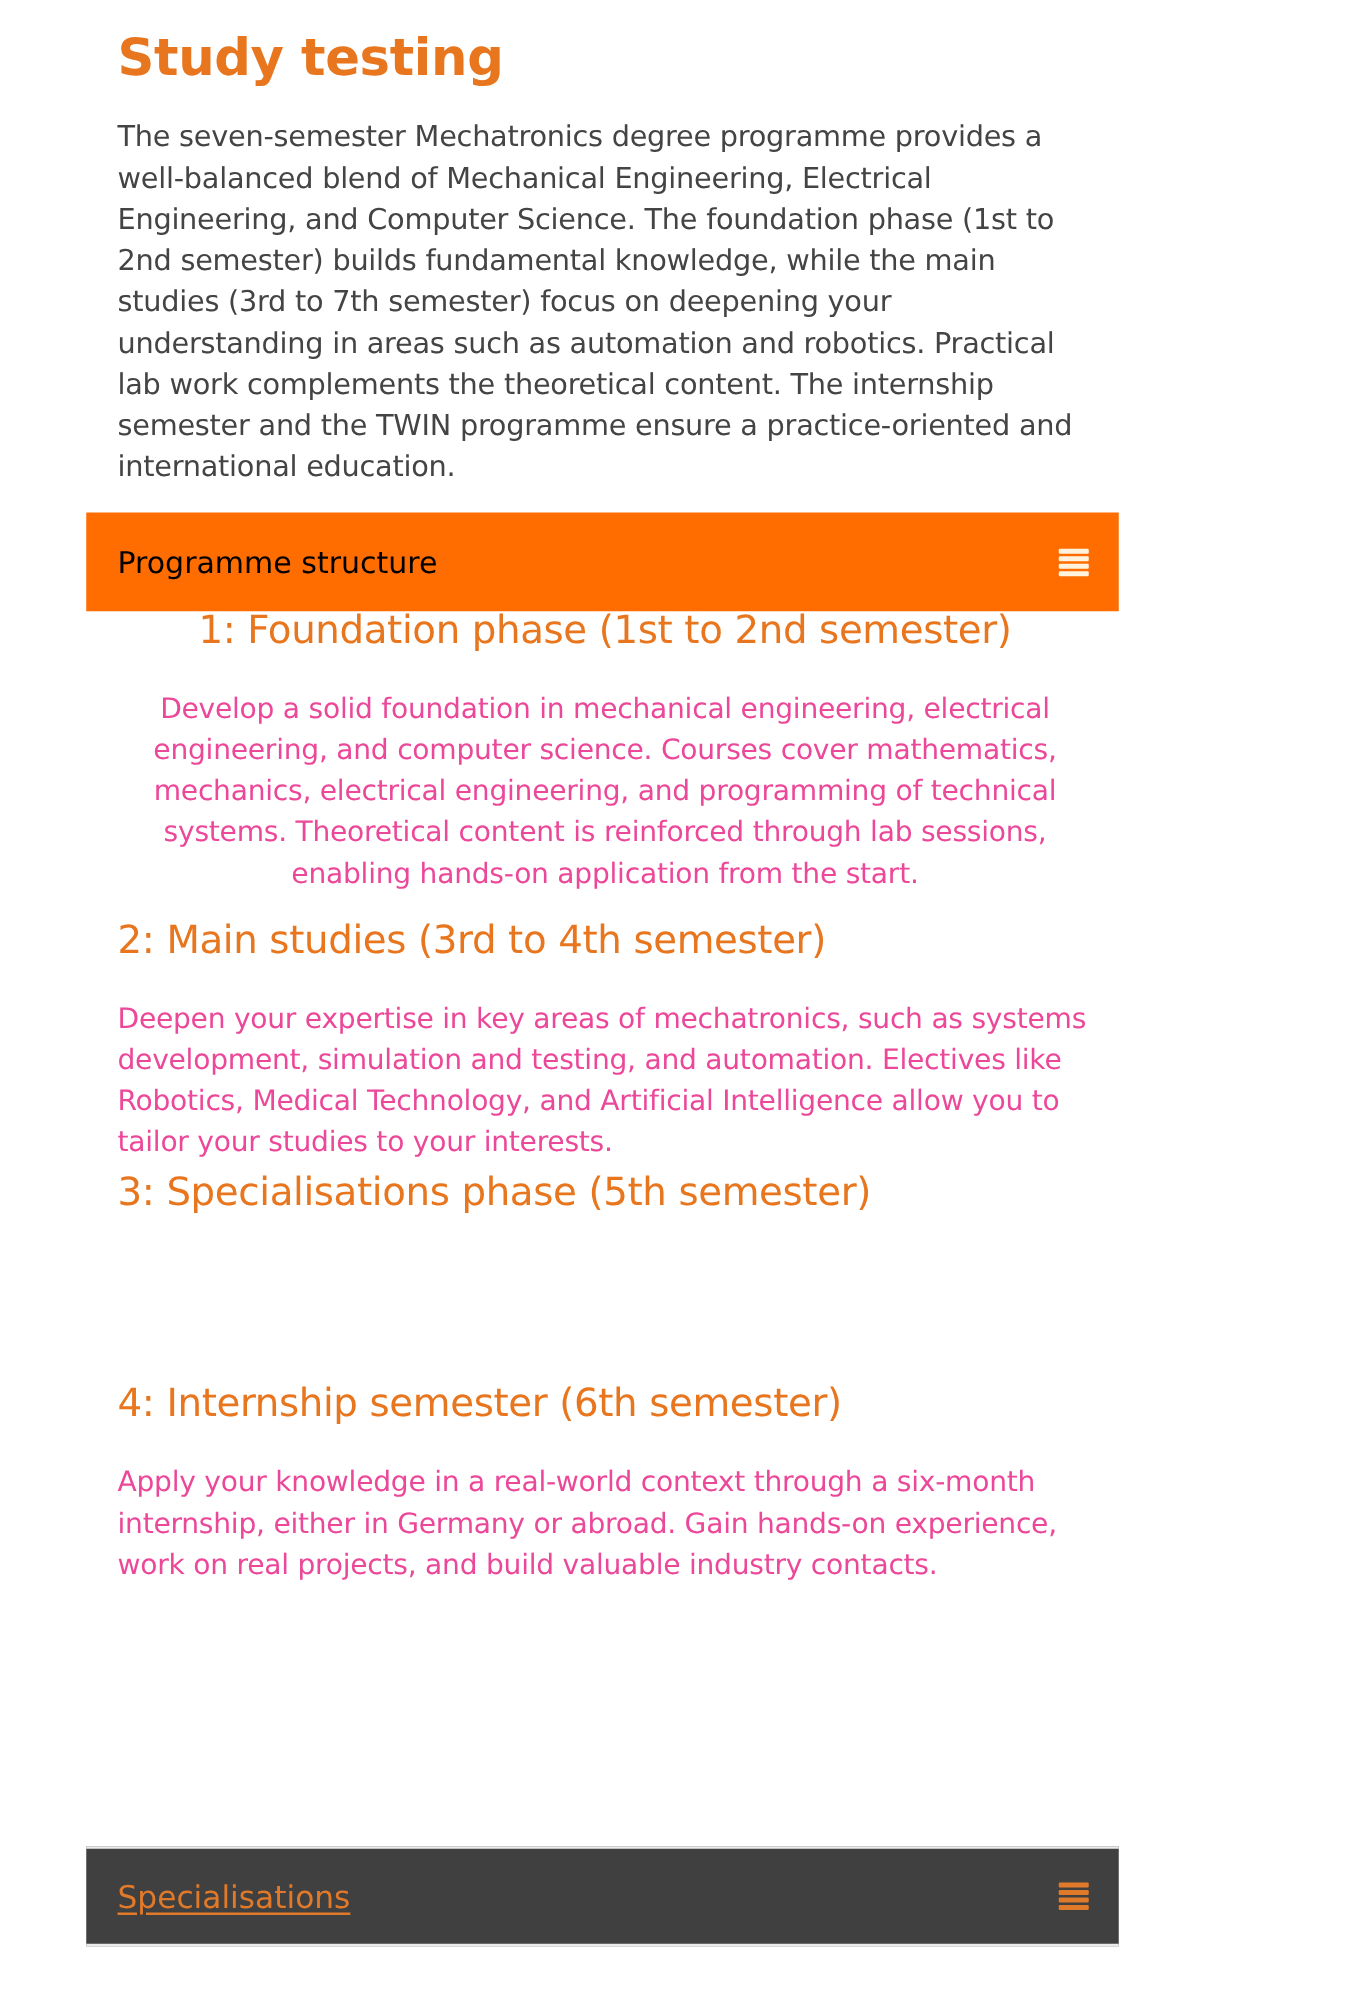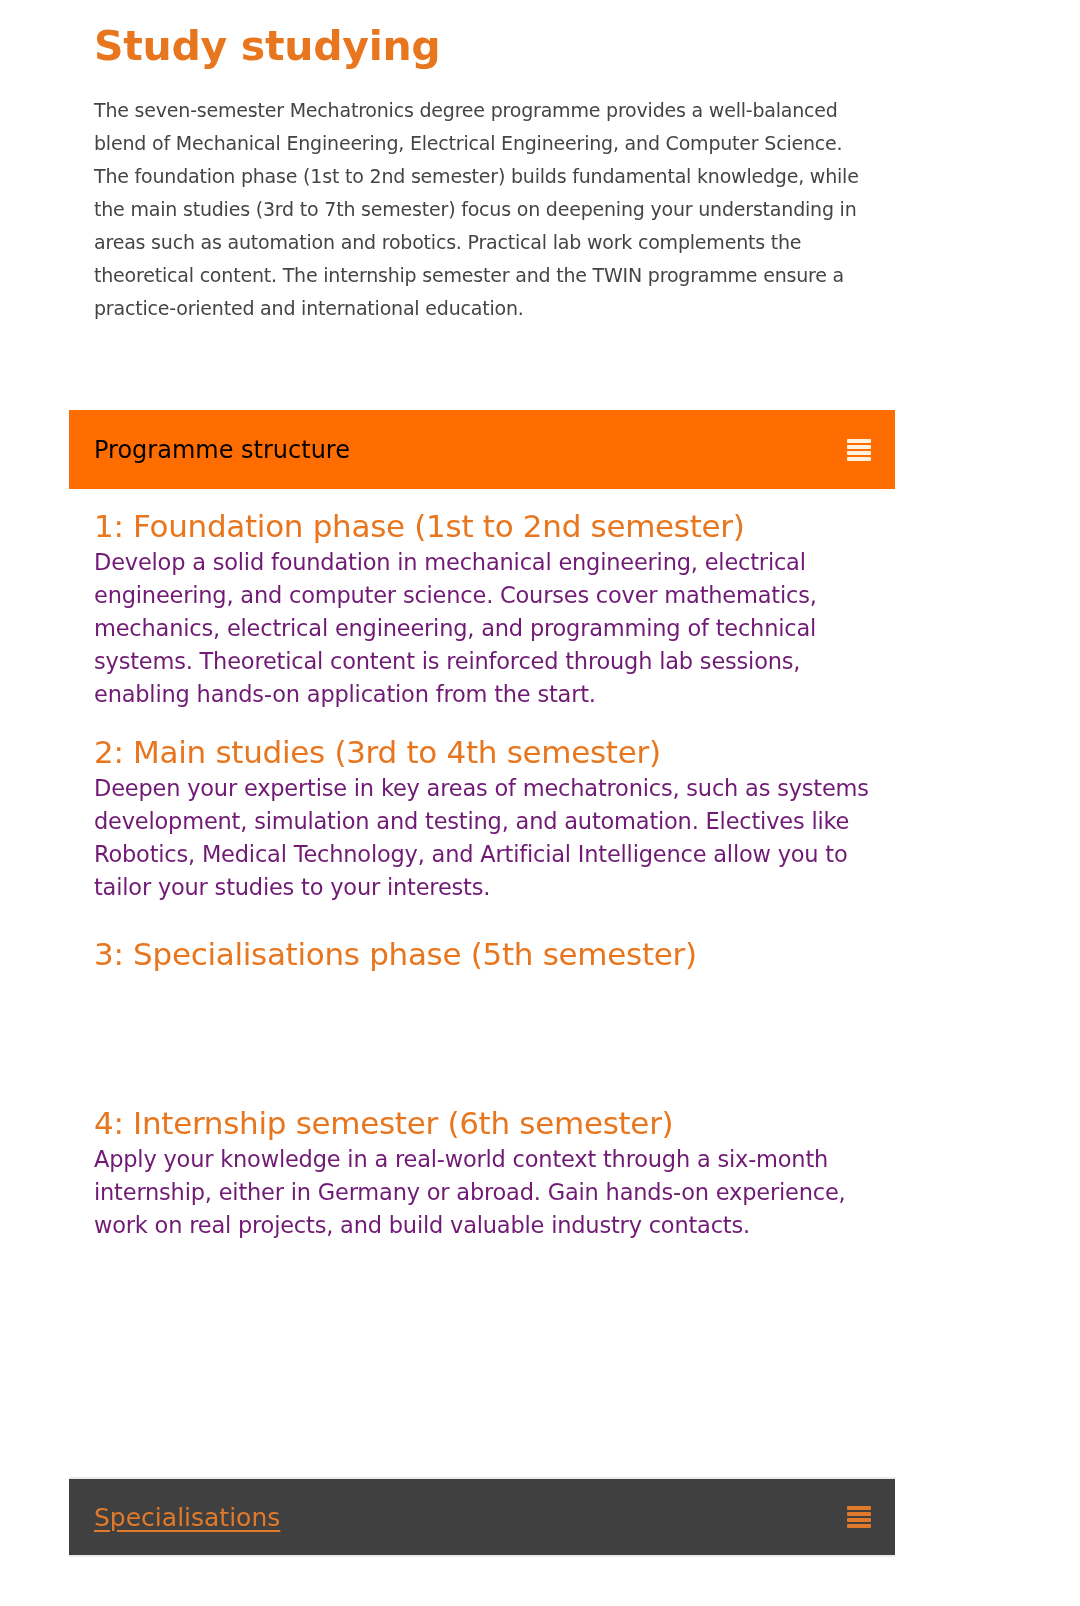--- a/index.html
+++ b/index.html
@@ -1,58 +1,58 @@
 <!DOCTYPE html>
 <html><head>
   <meta charset="utf-8">
   <style>
     html, body { margin: 0; padding: 0; background: #ffffff; }
     body { width: 1080px; height: 1606px; position: relative; overflow: hidden;
            font-family: "DejaVu Sans", "Liberation Sans", sans-serif; }
     .page-title { position: absolute; left: 94px; top: 22px; margin: 0;
                   font-size: 41px; font-weight: bold; color: #e8761e; letter-spacing: -0.3px; }
     .intro { position: absolute; left: 94px; top: 94px; width: 780px; margin: 0;
-             font-size: 19px; line-height: 33px; color: #444444; letter-spacing: -0.2px; }
+             font-size: 23px; line-height: 33px; color: #444444; letter-spacing: -0.2px; }
     .acc-header { position: absolute; left: 69px; width: 826px; box-sizing: border-box;
                   display: flex; align-items: center; justify-content: space-between;
                   padding: 0 24px 0 25px; cursor: pointer; }
     .acc-open { top: 410px; height: 79px; background: #ff6c00; color: #ffffff; }
     .acc-open .acc-title { font-size: 24px; color: #000000; }
     .acc-closed { top: 1477px; height: 80px; background: #404040;
                   border-top: 2px solid #ebebeb; border-bottom: 2px solid #ebebeb; }
     .acc-closed .acc-title { font-size: 25px; color: #e07a2a; text-decoration: underline;
                              text-underline-offset: 4px; }
     .menu-icon { width: 24px; height: 22px; display: flex; flex-direction: column;
                  justify-content: space-between; }
     .menu-icon span { display: block; height: 4px; border-radius: 1px; }
     .acc-open .menu-icon span { background: #fff3de; }
     .acc-closed .menu-icon span { background: #e07a2a; }
     .phase { position: absolute; left: 94px; width: 780px; }
     .phase h3 { margin: 0; font-size: 31px; font-weight: normal; color: #e8761e;
                 letter-spacing: -0.3px; line-height: 40px; }
-    .phase p { margin: 0 0 0 0; font-size: 22.5px; line-height: 33px; color: #701a75;
+    .phase p { margin: 27px 0 0 0; font-size: 22.5px; line-height: 33px; color: #ec4899;
                letter-spacing: -0.2px; }
   </style>
 </head>
 <body>
 
-<h1 class="page-title">Study studying</h1>
+<h1 class="page-title">Study testing</h1>
 <p class="intro">The seven-semester Mechatronics degree programme provides a well-balanced blend of Mechanical Engineering, Electrical Engineering, and Computer Science. The foundation phase (1st to 2nd semester) builds fundamental knowledge, while the main studies (3rd to 7th semester) focus on deepening your understanding in areas such as automation and robotics. Practical lab work complements the theoretical content. The internship semester and the TWIN programme ensure a practice-oriented and international education.</p>
 
 <div class="acc-header acc-open">
   <span class="acc-title">Programme structure</span>
   <span class="menu-icon">
       <span></span>
       <span></span>
       <span></span>
       <span></span>
     </span>
 </div>
 
-<div class="phase" style="top:506px;">
+<div class="phase" style="top:484px;text-align:center;">
   <h3>1: Foundation phase (1st to 2nd semester)</h3>
   <p>Develop a solid foundation in mechanical engineering, electrical engineering, and computer science. Courses cover mathematics, mechanics, electrical engineering, and programming of technical systems. Theoretical content is reinforced through lab sessions, enabling hands-on application from the start.</p>
 </div>
 
 <div class="phase" style="top:732px;">
   <h3>2: Main studies (3rd to 4th semester)</h3>
   <p>Deepen your expertise in key areas of mechatronics, such as systems development, simulation and testing, and automation. Electives like Robotics, Medical Technology, and Artificial Intelligence allow you to tailor your studies to your interests.</p>
 </div>
 
 <div class="phase" style="top:934px;">

